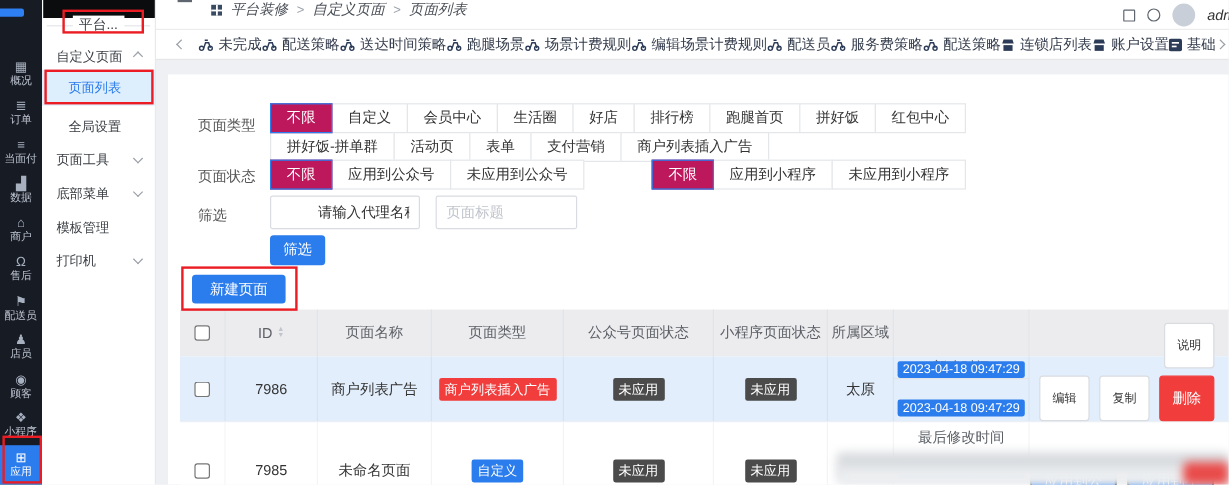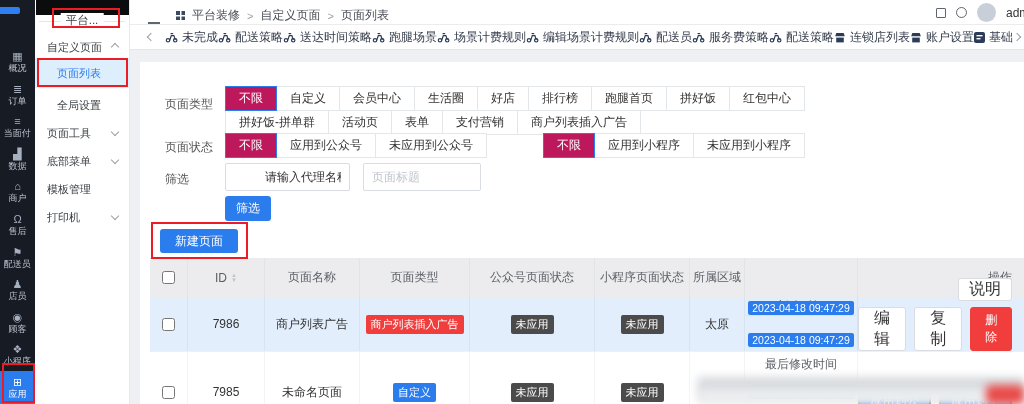--- a/index.html
+++ b/index.html
@@ -23,21 +23,21 @@
   .menu-title { position:absolute; top:13px; left:50%; transform:translateX(-50%); background:#fff; padding:0 5px; font-size:11.5px; color:#3c4046; white-space:nowrap; z-index:1; }
   .m-item { position:absolute; left:0; right:0; height:22px; display:flex; align-items:center; font-size:11px; color:#3c4046; cursor:pointer; }
   .m-item .lbl1 { margin-left:12px; }
   .m-item .lbl2 { margin-left:22px; }
   .m-item .chev { position:absolute; right:11px; }
   .m-active { position:absolute; left:0; right:0; top:58px; height:30px; background:#ddeefc; display:flex; align-items:center; cursor:pointer; }
   .m-active span { margin-left:22px; font-size:11px; color:#2b7cec; }
 
   
   .main { position:absolute; left:130px; right:0; top:0; bottom:0; }
-  .topbar { position:absolute; left:0; right:0; top:0; height:25px; background:#fff; border-bottom:1px solid #ececec; display:flex; align-items:flex-end; }
+  .topbar { position:absolute; left:0; right:0; top:0; height:25px; background:#fff; border-bottom:1px solid #ececec; display:flex; align-items:flex-start;font-style:italic; }
   .ham { width:12px; height:1.6px; background:#5f6670; box-shadow:0 3.4px 0 #5f6670, 0 6.8px 0 #5f6670; margin:-7px 0 0 18px; }
   .crumbs { display:flex; align-items:center; gap:7px; margin-left:16px; font-size:12px; color:#4a4f57; }
   .grid-ico { width:9px; height:9px; background:#3b4a63; position:relative; }
   .grid-ico::before { content:""; position:absolute; inset:0;
     background:linear-gradient(#fff,#fff) 50% 0/1.5px 100% no-repeat, linear-gradient(#fff,#fff) 0 50%/100% 1.5px no-repeat; }
   .crumb-sep { color:#9aa0a8; font-size:11px; }
   .top-right { position:absolute; left:806px; top:0; height:25px; display:flex; align-items:center; gap:10px; }
   .fsq { width:10px; height:10px; border:1.3px solid #5f6670; border-radius:1px; }
   .circ { width:11px; height:11px; border:1.3px solid #5f6670; border-radius:50%; }
   .avatar { width:19px; height:19px; border-radius:50%; background:#c9cfd8; }
@@ -86,21 +86,21 @@
   .row2 { background:#fff; height:80px; }
   .sort { display:inline-flex; flex-direction:column; margin-left:4px; font-size:6px; line-height:5px; color:#c0c4cc; }
   .cbx { width:13px; height:13px; accent-color:#2b7cec; }
   .tag { display:inline-block; padding:2px 5px; border-radius:2px; font-size:11px; color:#fff; white-space:nowrap; }
   .tag-red { background:#f23d3d; } .tag-dark { background:#4b4b4b; } .tag-blue { background:#2b7cec; }
   .ttag { display:inline-block; background:#2b7cec; color:#fff; font-size:10.5px; padding:1px 4px; border-radius:2px; white-space:nowrap; }
   .timecell { flex-direction:column; gap:18px; }
   .ops { flex-direction:column; align-items:flex-end; gap:6px; }
   .oprow { display:flex; gap:8px; }
   .btn-plain { display:inline-flex; align-items:center; justify-content:center; background:#fff; border:1px solid #d9dce1;
-               border-radius:3px; font-size:16px; color:#333; padding:0 10px; cursor:pointer; font-family:inherit; }
+               border-radius:3px; font-size:10px; color:#333; padding:11px 10px; cursor:pointer; font-family:inherit; }
   .btn-danger { display:inline-flex; align-items:center; justify-content:center; background:#f23d3d; border:1px solid #f23d3d;
                 border-radius:3px; font-size:12px; color:#fff; padding:3px 10px; cursor:pointer; font-family:inherit; }
   .btn-apply { display:inline-flex; align-items:center; justify-content:center; background:#2b7cec; color:#fff;
                border-radius:3px; font-size:12px; padding:4px 8px; cursor:pointer; }
 
   
   .redbox { position:absolute; border:2px solid #ec1c24; z-index:9; pointer-events:none; }
   .blur { position:absolute; z-index:6; filter:blur(4px); pointer-events:none; }
   .blur-a { left:697px; top:377px; width:327px; height:25px; background:linear-gradient(#d4d7db,#e6e8eb); border-radius:4px; }
   .blur-b { left:700px; top:391px; width:324px; height:13px; background:#eceef0; }

